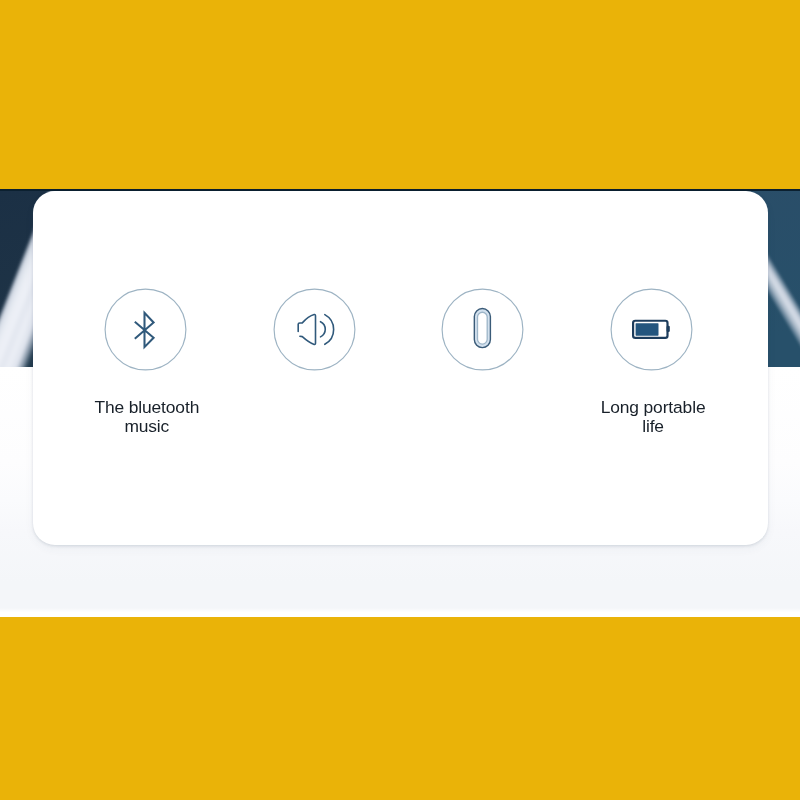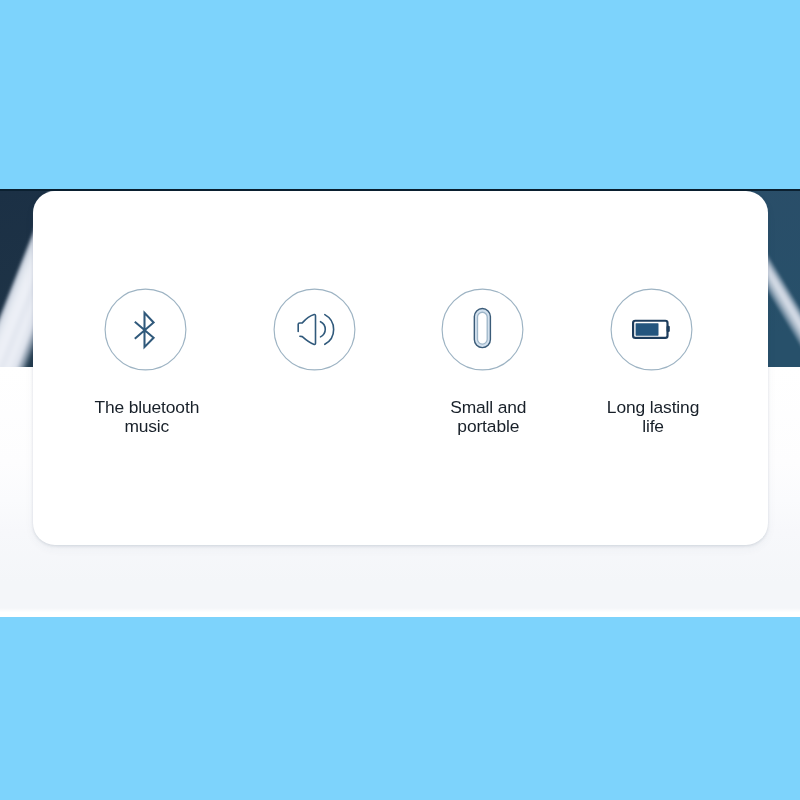--- a/index.html
+++ b/index.html
@@ -2,21 +2,21 @@
 <html><head>
 <meta charset="utf-8">
 <title>Feature highlights</title>
 <style>
   html,body{margin:0;padding:0;}
   body{
     width:800px;height:800px;overflow:hidden;background:#ffffff;
     font-family:"Liberation Sans", sans-serif;
     -webkit-font-smoothing:antialiased;
   }
-  .stage{position:relative;width:800px;height:800px;background:#7dd3fc;}
+  .stage{position:relative;width:800px;height:800px;background:#eab308;}
 
   
   .backdrop{position:absolute;left:0;top:189px;width:800px;height:178px;overflow:hidden;}
   .backdrop svg{display:block;}
 
   
   .shelf{position:absolute;left:0;top:367px;width:800px;height:250px;
          background:linear-gradient(180deg,
             #ffffff 0%,
             #fdfdfe 38%,
@@ -137,34 +137,32 @@
       <div class="feature" style="left:365px">
         <div class="ring">
           <svg width="83" height="83" viewBox="0 0 83 83">
               <circle cx="41.5" cy="41.5" r="40.4" fill="#ffffff" stroke="#9db3c3" stroke-width="1.15"></circle>
               <g transform="translate(1,1)">
             <rect x="32.33" y="19.55" width="16.07" height="39.05" rx="8.03" fill="#d3e1ee" stroke="#3a5b78" stroke-width="1.4"></rect>
             <rect x="35.5" y="23.25" width="9.7" height="31.8" rx="4.85" fill="#ffffff" stroke="#9db5c8" stroke-width="1.3"></rect>
           </g>
             </svg>
         </div>
-        <div class="flabel" style="padding-left:11px">Small and
-portable</div>
       </div>
 
       <div class="feature" style="left:533.5px">
         <div class="ring">
           <svg width="83" height="83" viewBox="0 0 83 83">
               <circle cx="41.5" cy="41.5" r="40.4" fill="#ffffff" stroke="#9db3c3" stroke-width="1.15"></circle>
               <g transform="translate(1,1)">
             <rect x="22.1" y="31.75" width="34.4" height="17.15" rx="2.2" fill="none" stroke="#1c3c5c" stroke-width="2.2"></rect>
             <rect x="24.6" y="34.25" width="22.9" height="12.45" rx="0.6" fill="#23557e"></rect>
             <rect x="55.6" y="36.7" width="3.2" height="6.3" rx="1.3" fill="#1c3c5c"></rect>
           </g>
             </svg>
         </div>
-        <div class="flabel" style="padding-left:3.5px">Long lasting
+        <div class="flabel" style="padding-left:3.5px">Long portable
 life</div>
       </div>
 
     </div>
   </div>
 </div>
 
 </body></html>

